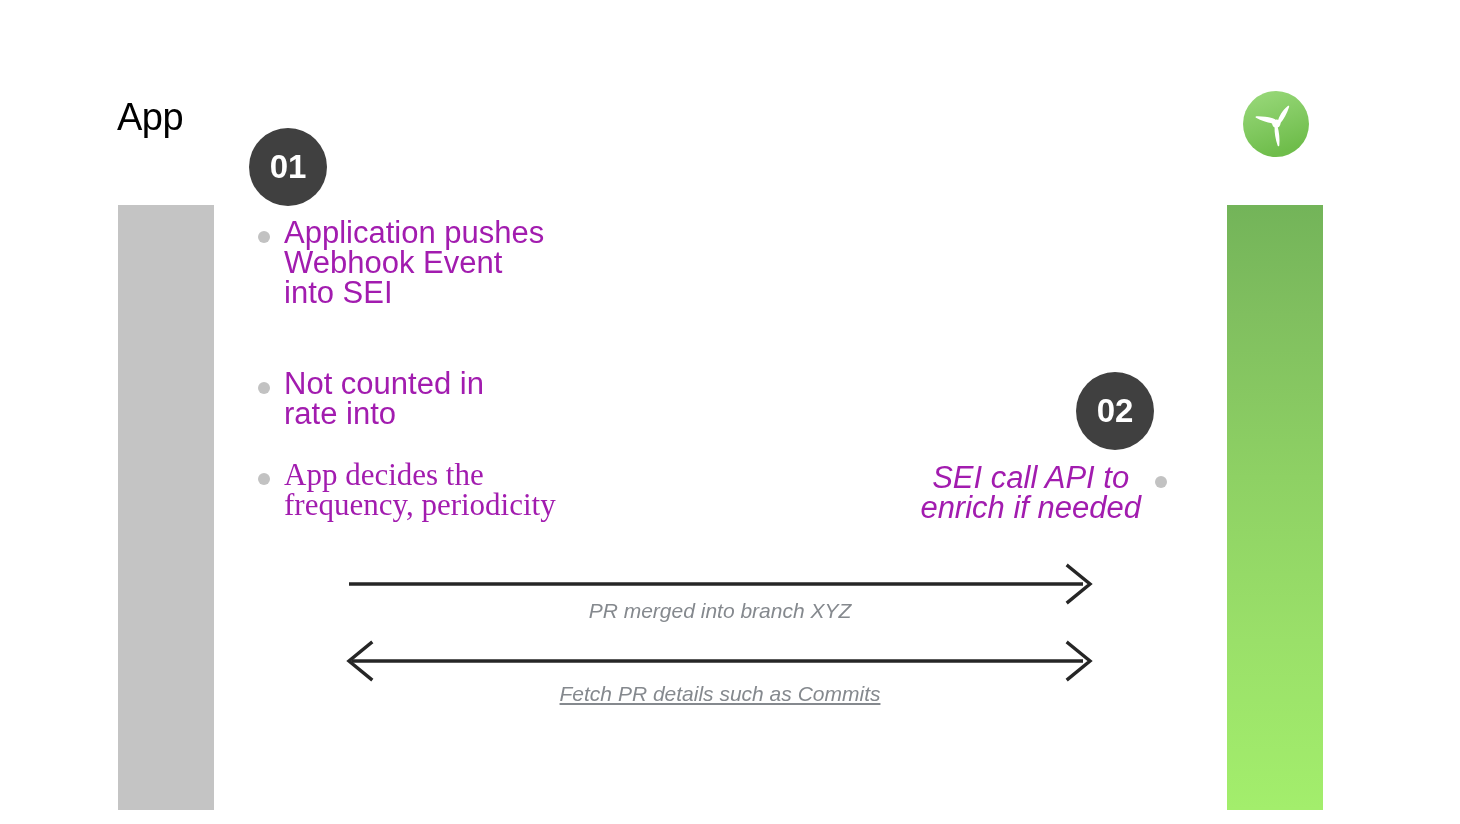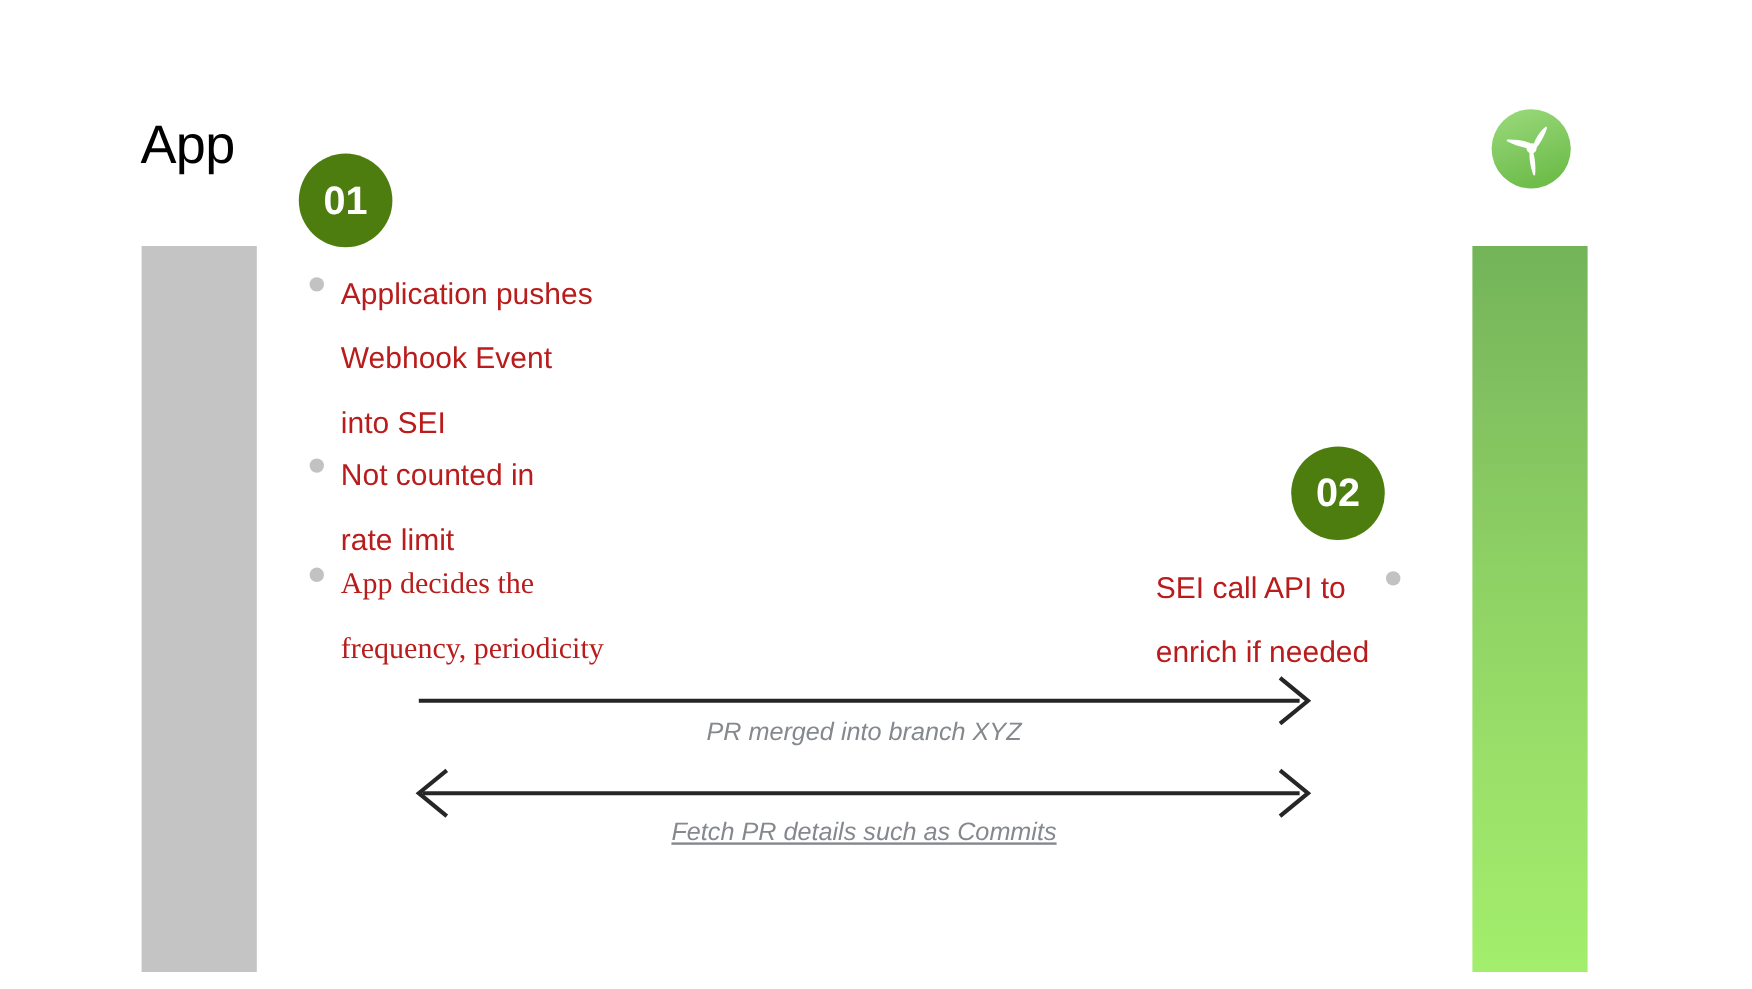--- a/index.html
+++ b/index.html
@@ -18,21 +18,21 @@
     height: 824px;
     background: #ffffff;
     overflow: hidden;
   }
 
   
   .slide-title {
     position: absolute;
     left: 117px;
     top: 98px;
-    font-size: 45px;
+    font-size: 38px;
     font-weight: 400;
     line-height: 1.0;
     color: #000000;
     letter-spacing: -0.5px;
     white-space: nowrap;
   }
 
   
   .lane {
     position: absolute;
@@ -58,42 +58,42 @@
     width: 68px;
     height: 68px;
   }
 
   
   .step-badge {
     position: absolute;
     width: 78px;
     height: 78px;
     border-radius: 50%;
-    background: #4d7c0f;
+    background: #404040;
     color: #ffffff;
     font-size: 33px;
     font-weight: 700;
     display: flex;
     align-items: center;
     justify-content: center;
     letter-spacing: 0px;
   }
   .step-badge-01 { left: 249px; top: 128px; }
   .step-badge-02 { left: 1076px; top: 372px; }
 
   
   .bullet-group {
     position: absolute;
-    color: #b91c1c;
-    font-size: 25px;
-    line-height: 54px;
+    color: #a21caf;
+    font-size: 31px;
+    line-height: 30px;
     font-weight: 400;
   }
   .bullet-group.left  { left: 258px; }
-  .bullet-group.right { right: 293px; text-align: left; }
+  .bullet-group.right { right: 293px; text-align: center; font-style: italic; }
 
   .bullet-row {
     position: relative;
     display: flex;
     align-items: flex-start;
   }
   .bullet-row.right { justify-content: flex-end; }
 
   .bullet-dot {
     width: 12px;
@@ -179,21 +179,21 @@
       <span class="bullet-text">Application pushes
 Webhook Event
 into SEI</span>
     </div>
   </div>
 
   <div class="bullet-group left grp-b">
     <div class="bullet-row left">
       <span class="bullet-dot"></span>
       <span class="bullet-text">Not counted in
-rate limit</span>
+rate into</span>
     </div>
   </div>
 
   <div class="bullet-group left grp-c">
     <div class="bullet-row left">
       <span class="bullet-dot"></span>
       <span class="bullet-text">App decides the
 frequency, periodicity</span>
     </div>
   </div>

